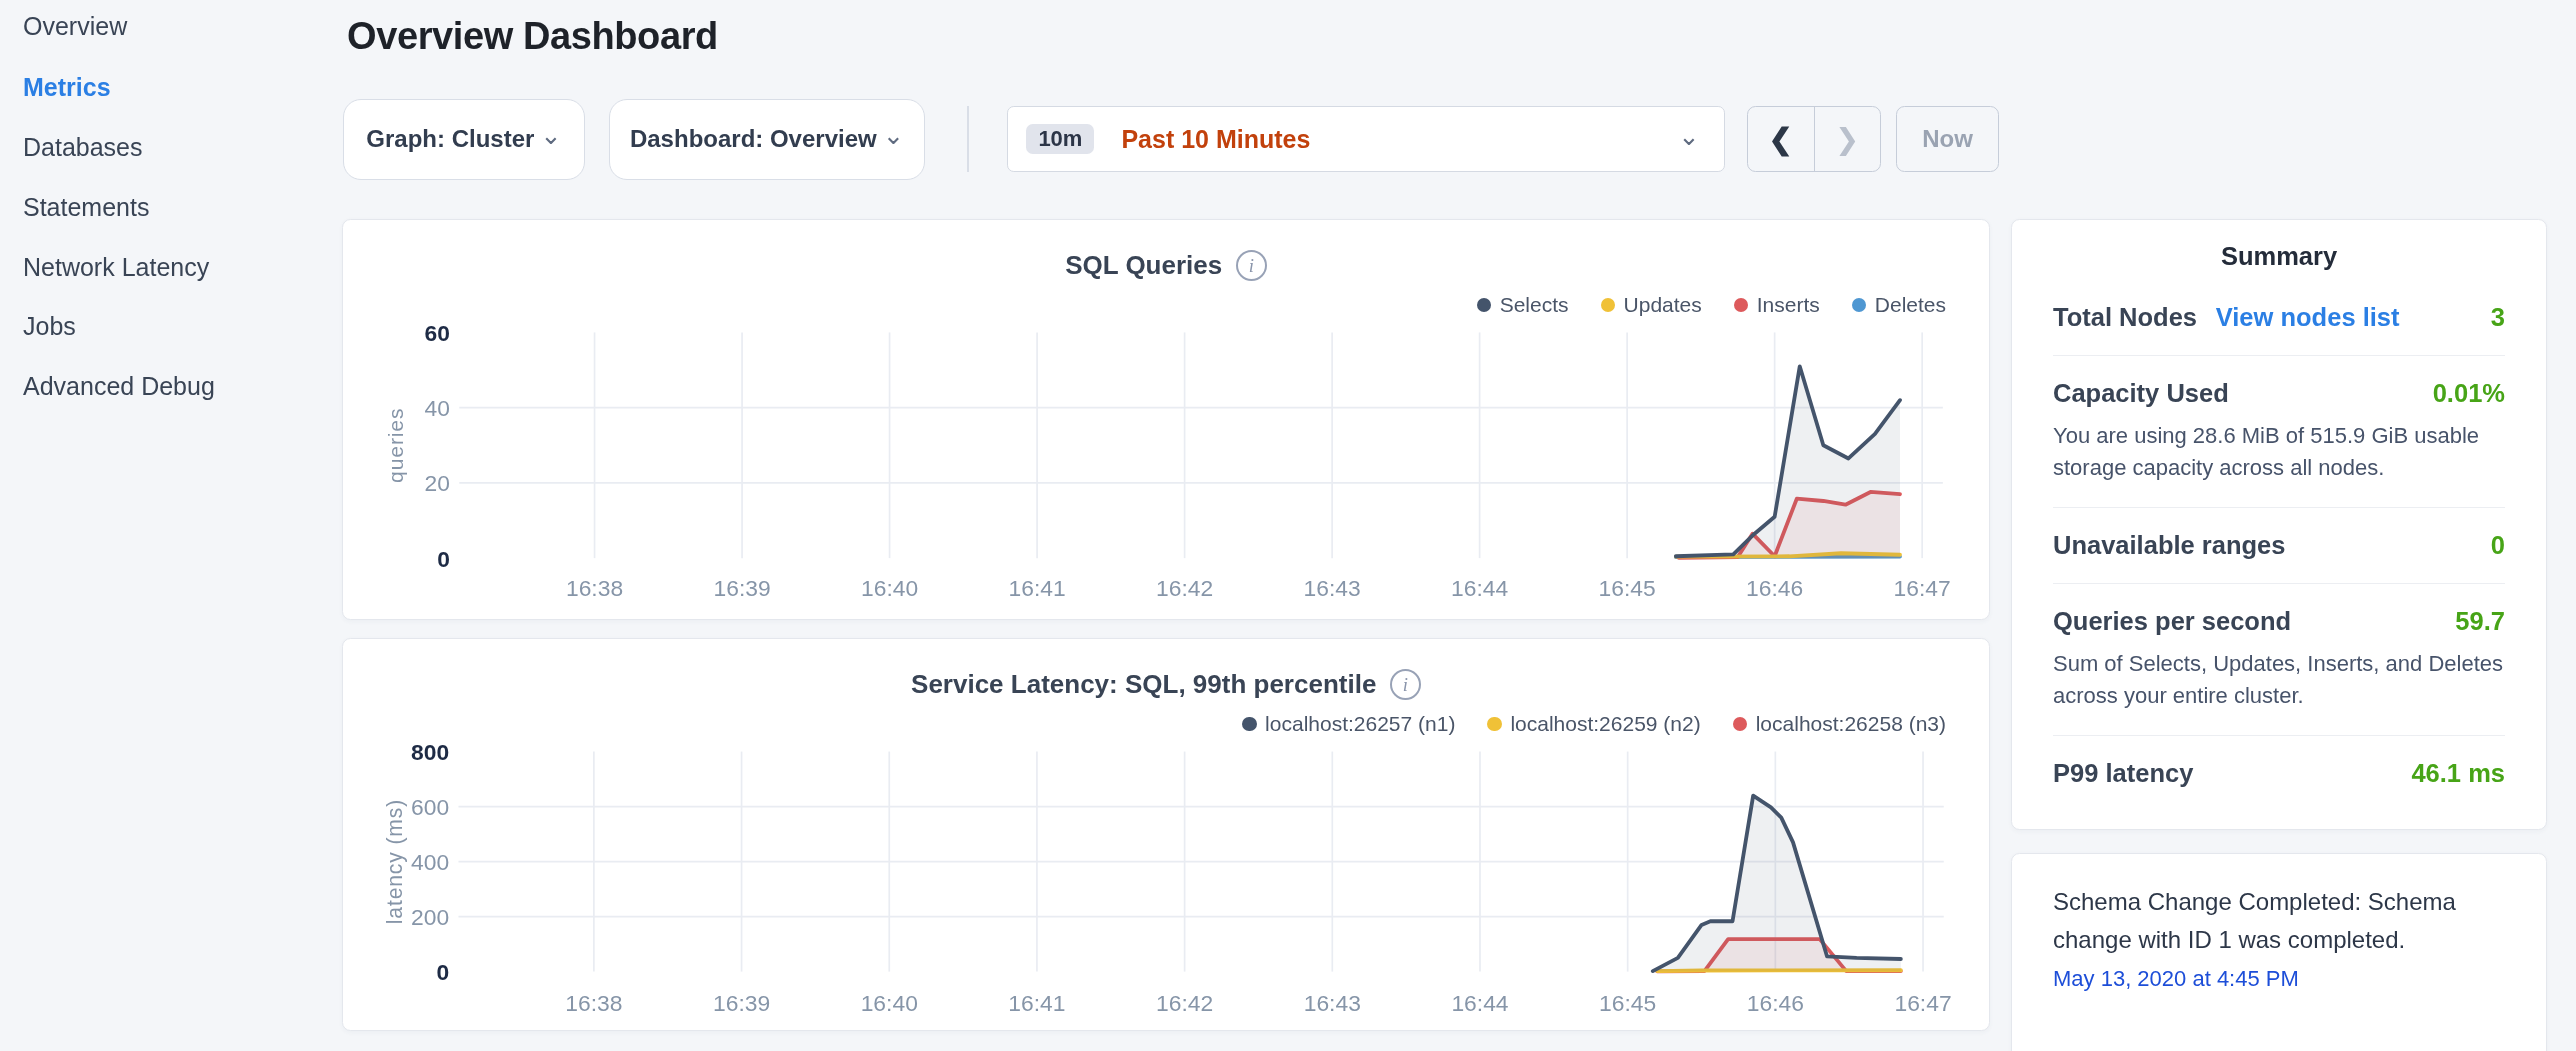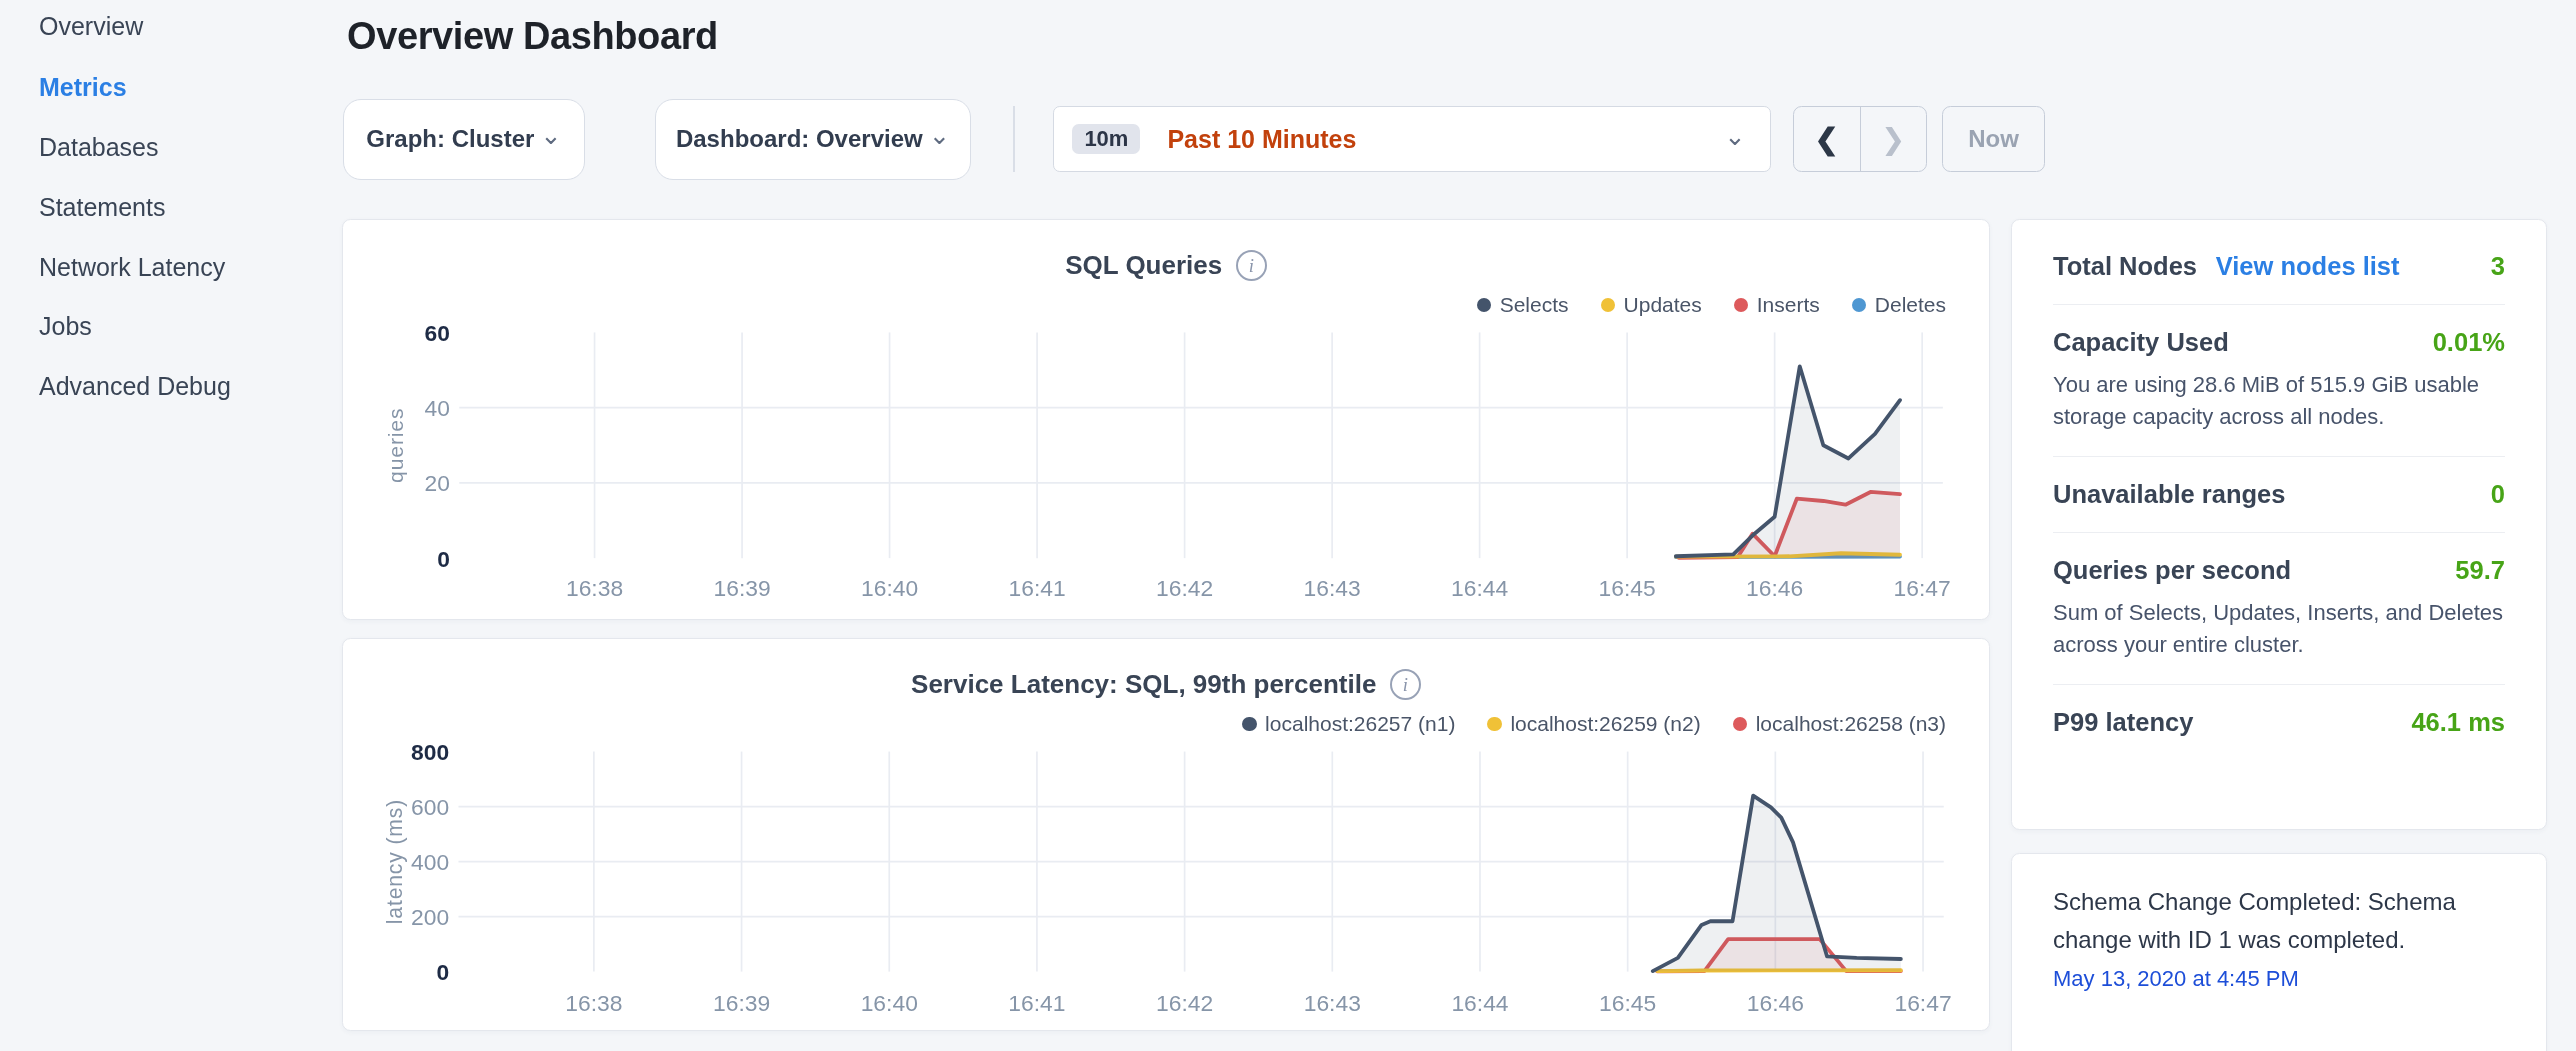--- a/index.html
+++ b/index.html
@@ -4,41 +4,41 @@
 <style>
   * { margin:0; padding:0; box-sizing:border-box; }
   html,body { width:2576px; height:1051px; overflow:hidden; }
   body {
     font-family:"Liberation Sans", sans-serif;
     background:#f4f6f9;
     color:#394455;
     position:relative;
   }
   
-  .sidebar { position:absolute; left:16px; top:0; width:340px; height:1051px; }
+  .sidebar { position:absolute; left:0; top:0; width:340px; height:1051px; }
   .nav-item {
     position:absolute; left:23px; font-size:25px; font-weight:500;
     color:#394455; cursor:pointer; white-space:nowrap;
   }
   .nav-item.active { color:#2b7fe4; font-weight:700; }
   
   .page-title {
     position:absolute; left:347px; top:15.3px;
     font-size:38px; font-weight:700; color:#1e2229; letter-spacing:-0.4px;
   }
   
   .toolbar { position:absolute; left:343px; top:106px; height:66px; display:flex; align-items:center; }
   .dd-btn {
     height:81px; background:#fff; border:1.7px solid #d9dee7; border-radius:18px;
     display:flex; align-items:center; justify-content:center; gap:6px;
     font-size:24px; font-weight:700; color:#323d4f; cursor:pointer;
   }
   .dd-btn .chev { font-size:25.5px; color:#5f6b80; font-weight:400; line-height:17px; margin-top:-6.8px;}
   .graph-dd { width:242px; }
-  .dash-dd { width:316px; margin-left:70px; }
+  .dash-dd { width:316px; margin-left:24px; }
   .tb-divider { width:1.7px; height:66px; background:#d9dee7; margin-left:42px; }
   .time-box {
     margin-left:38px; width:718px; height:66px; background:#fff;
     border:1.7px solid #d5dae3; border-radius:6.8px; display:flex; align-items:center; cursor:pointer;
   }
   .time-badge {
     margin-left:18.7px; background:#e1e4ec; color:#2c3547; font-weight:700;
     font-size:22px; padding:2px 12px; border-radius:6.8px;
   }
   .time-label { margin-left:27px; font-size:25px; font-weight:700; color:#c2410c; }
@@ -262,20 +262,21 @@
         <span>localhost:26259 (n2)</span>
       </span>
       <span class="leg-item">
         <span class="leg-dot" style="background: rgb(221, 90, 92);"></span>
         <span>localhost:26258 (n3)</span>
       </span>
     </div>
 </section>
 
 <aside class="card summary-card">
+  <div class="panel-title">Summary</div>
   <div class="sum-rows">
     <div class="sum-row">
       <div class="sum-row-head">
         <span class="sum-label">Total Nodes</span>
         <a class="sum-link">View nodes list</a>
         <span class="sum-value">3</span>
       </div>
     </div>
     <div class="sum-row">
       <div class="sum-row-head">

